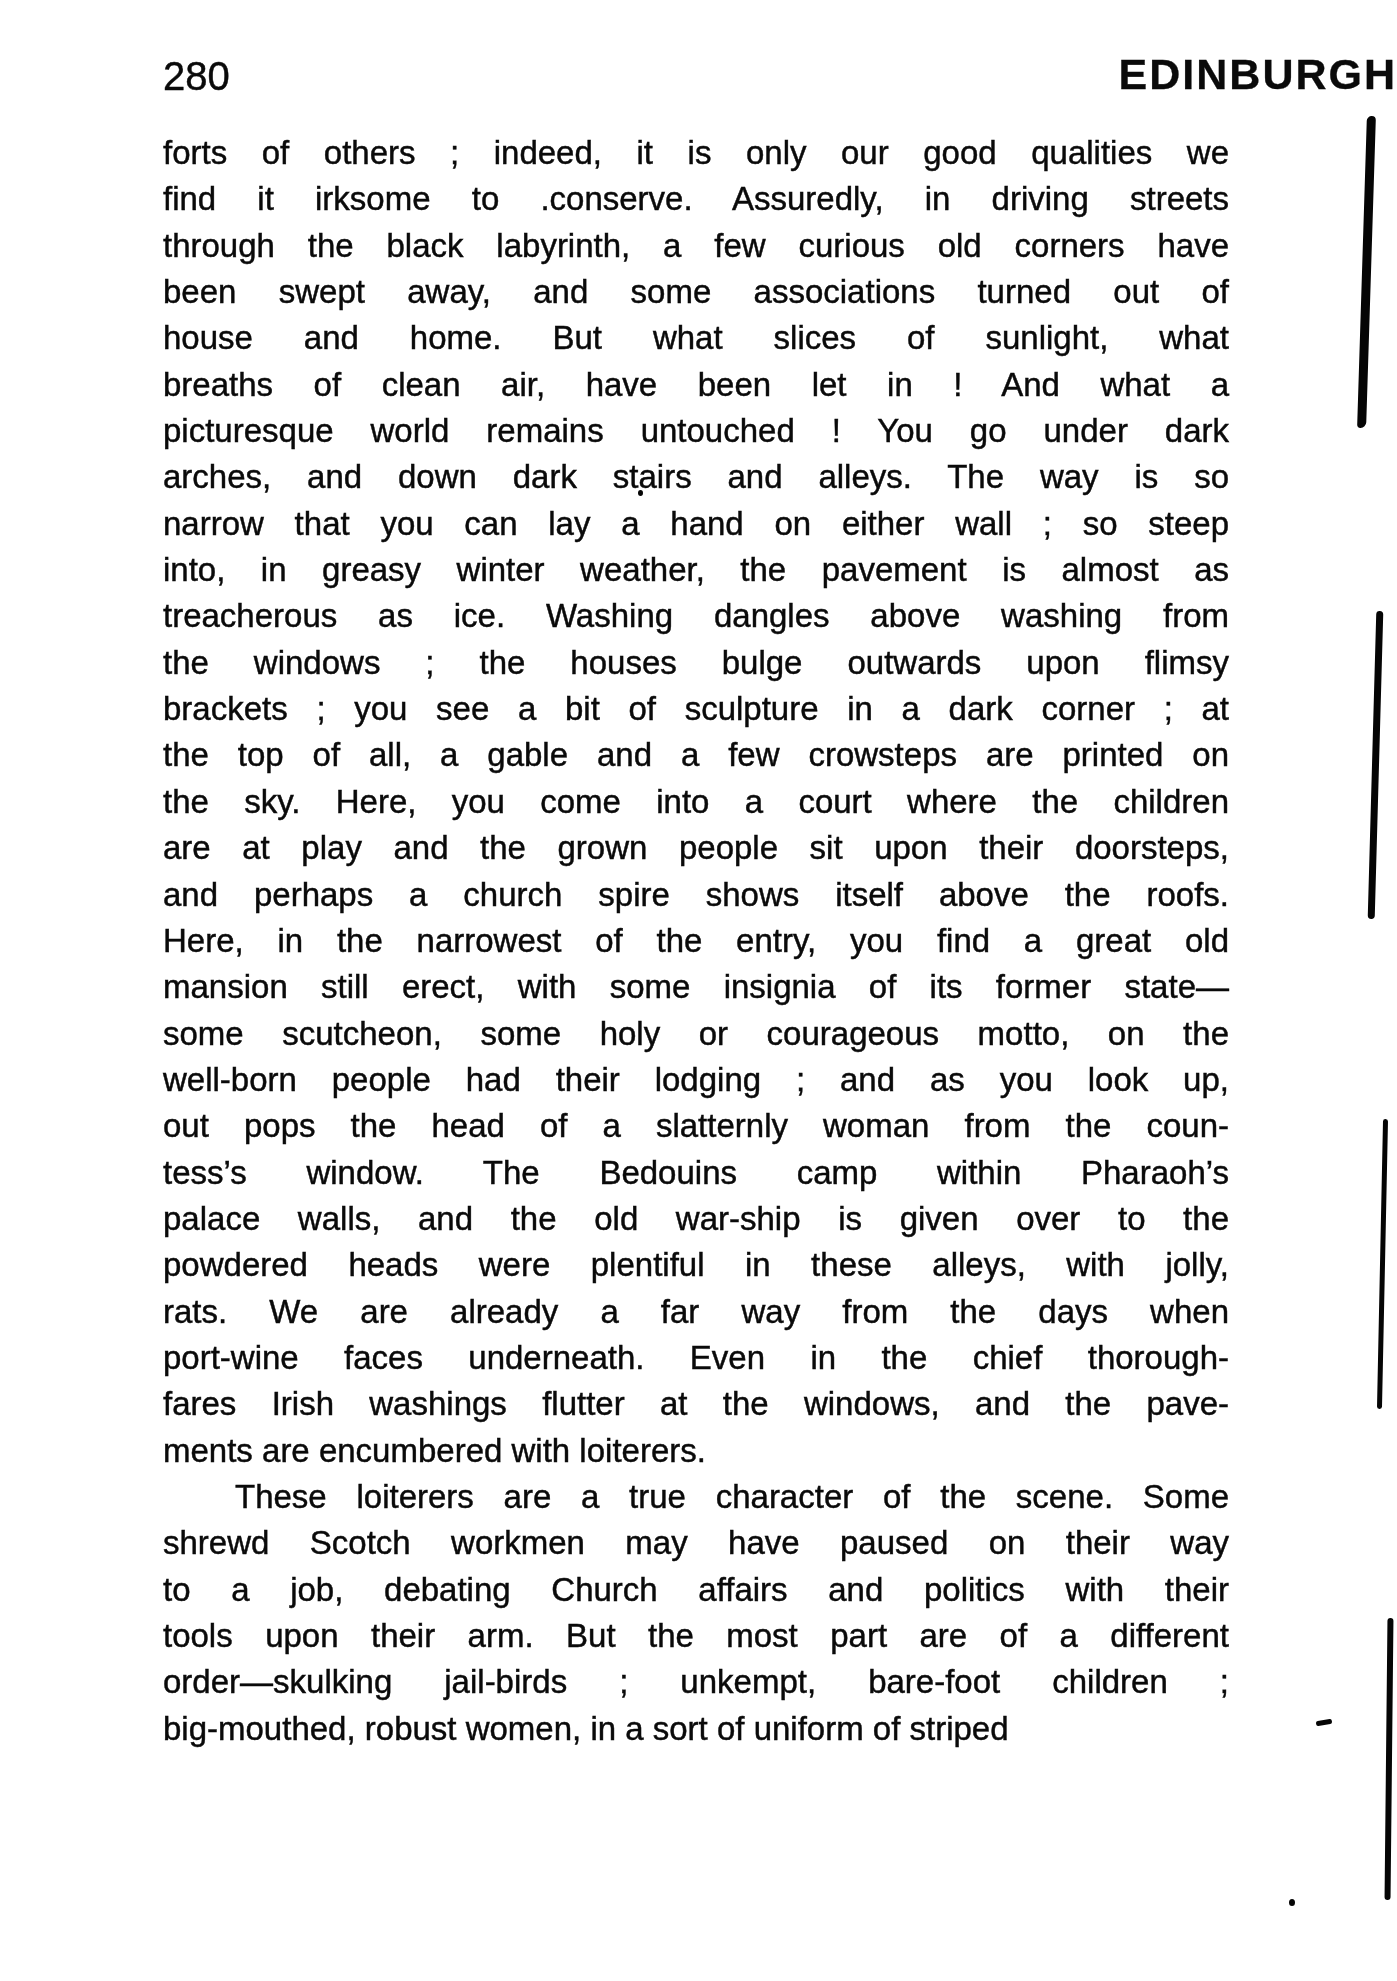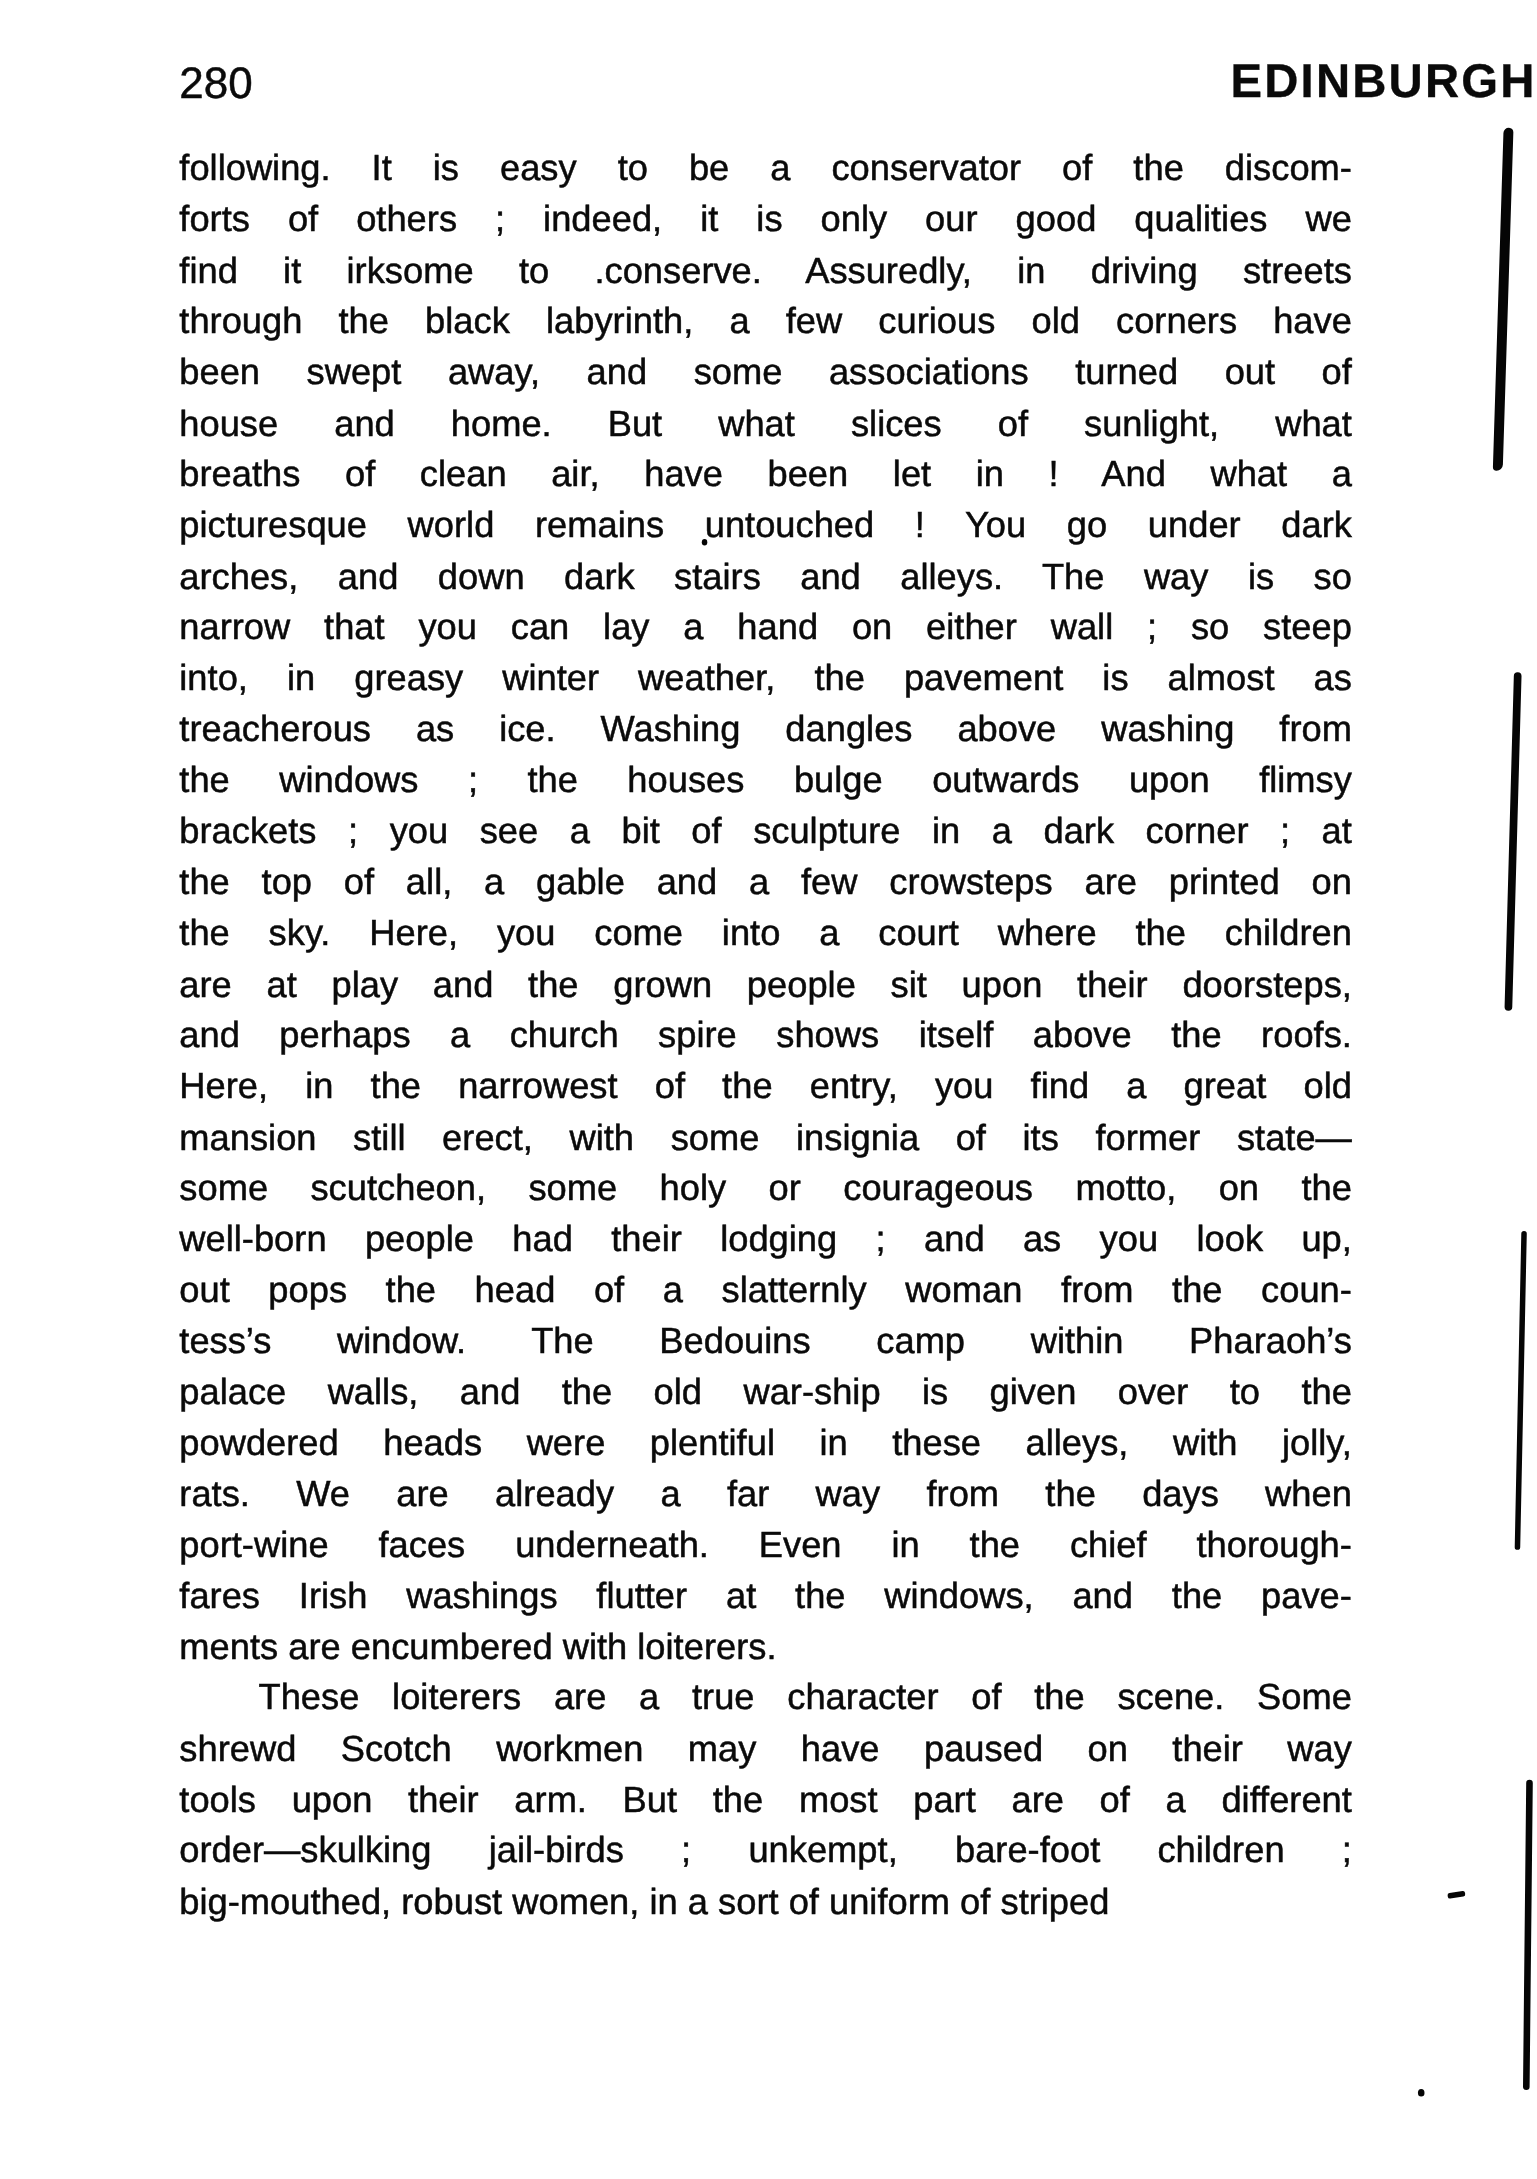--- a/index.html
+++ b/index.html
@@ -47,21 +47,20 @@
 </head>
 <body>
 
 <div class="page ink">
 
   <span class="pagenum">280</span>
 
   <div class="running-title">EDINBURGH</div>
 
   <div class="textblock">
-      <div class="line just">following.  It is easy to be a conservator of the discom-</div>
       <div class="line just">forts of others ;  indeed, it is only our good qualities we</div>
       <div class="line just">find it irksome to .conserve.  Assuredly, in driving streets</div>
       <div class="line just">through the black labyrinth, a few curious old corners have</div>
       <div class="line just">been swept away, and some associations turned out of</div>
       <div class="line just">house and home.  But what slices of sunlight, what</div>
       <div class="line just">breaths of clean air, have been let in !  And what a</div>
       <div class="line just">picturesque world remains untouched !  You go under dark</div>
       <div class="line just">arches, and down dark stairs and alleys.  The way is so</div>
       <div class="line just">narrow that you can lay a hand on either wall ;  so steep</div>
       <div class="line just">into, in greasy winter weather, the pavement is almost as</div>
@@ -79,20 +78,21 @@
       <div class="line just">out pops the head of a slatternly woman from the coun-</div>
       <div class="line just">tess’s window.  The Bedouins camp within Pharaoh’s</div>
       <div class="line just">palace walls, and the old war-ship is given over to the</div>
       <div class="line just">powdered heads were plentiful in these alleys, with jolly,</div>
       <div class="line just">rats.  We are already a far way from the days when</div>
       <div class="line just">port-wine faces underneath.  Even in the chief thorough-</div>
       <div class="line just">fares Irish washings flutter at the windows, and the pave-</div>
       <div class="line">ments are encumbered with loiterers.</div>
       <div class="line just indent">These loiterers are a true character of the scene.  Some</div>
       <div class="line just">shrewd Scotch workmen may have paused on their way</div>
+      <div class="line just">to a job, debating Church affairs and politics with their</div>
       <div class="line just">tools upon their arm.  But the most part are of a different</div>
       <div class="line just">order—skulking jail-birds ;  unkempt, bare-foot children ;</div>
       <div class="line">big-mouthed, robust women, in a sort of uniform of striped</div>
     </div>
 
   <div class="artifact bar1"></div>
   <div class="artifact bar2"></div>
   <div class="artifact bar3"></div>
   <div class="artifact bar4"></div>
   <div class="artifact dash1"></div>

